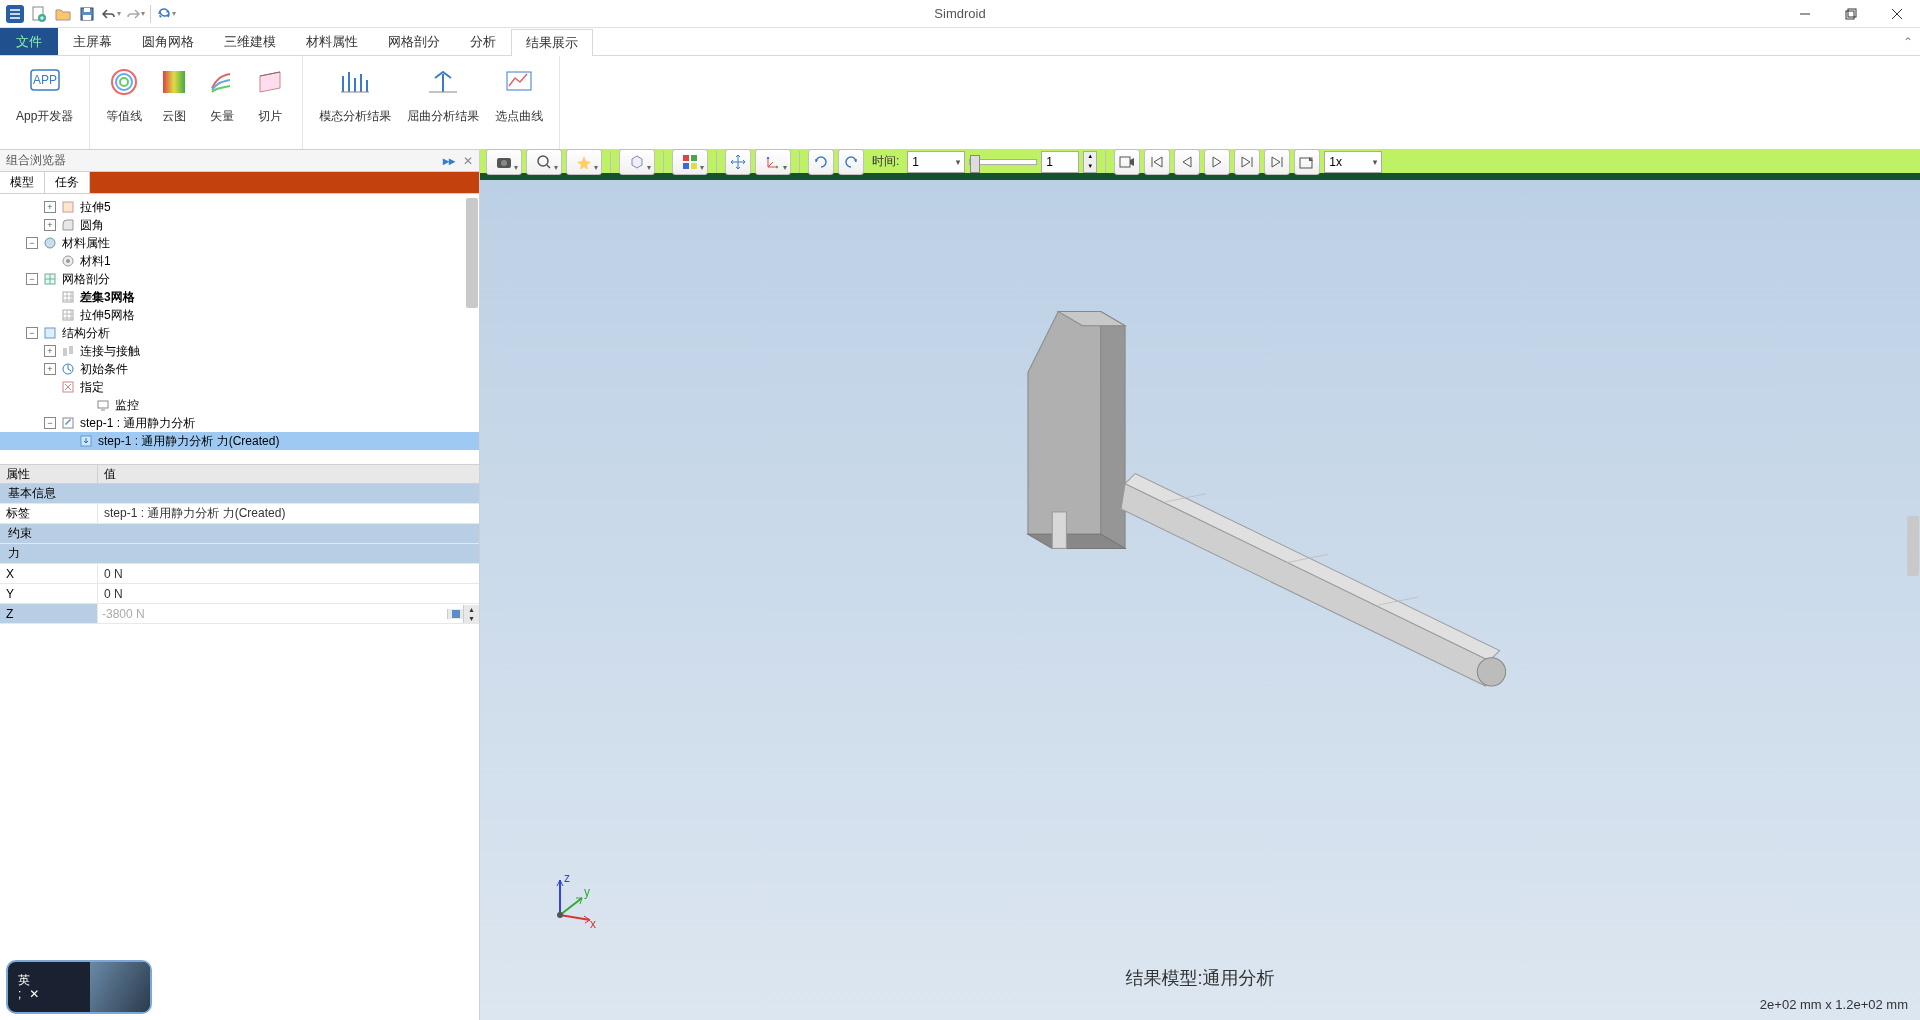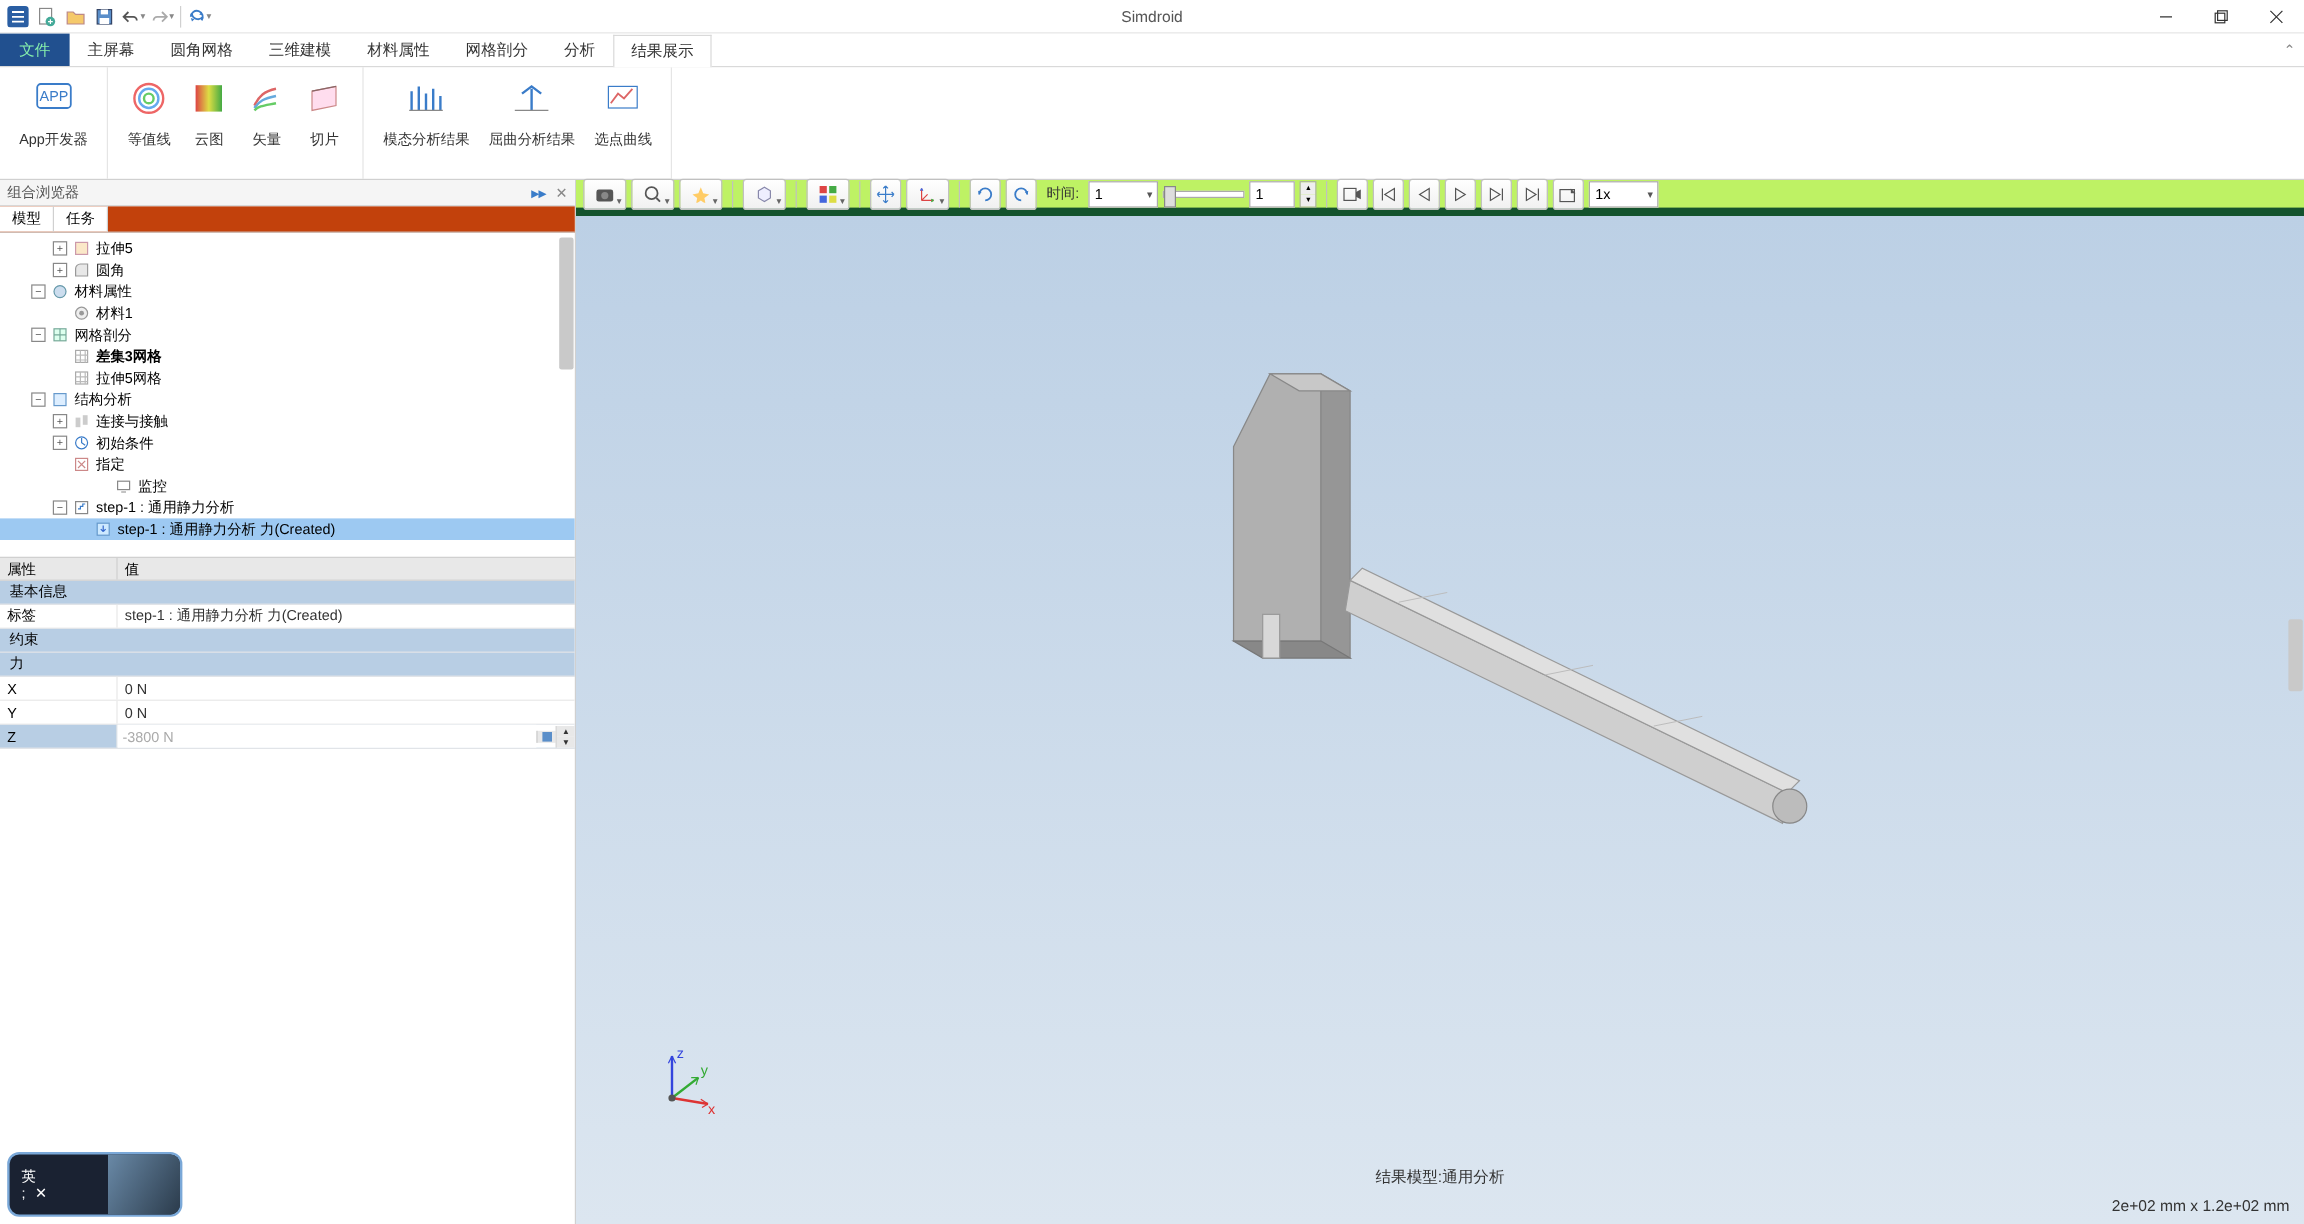--- a/index.html
+++ b/index.html
@@ -56,21 +56,21 @@
 .vp-btn.dd::after { content: "▾"; font-size: 8px; position: absolute; right: 3px; bottom: 2px; color: #666; }
 .vp-sep { width: 1px; height: 22px; background: #c0c0c0; margin: 0 4px; }
 .vp-lbl { color: #333; margin: 0 4px; }
 .vp-combo { width: 58px; height: 22px; border: 1px solid #aaa; background: #fff; display: flex; align-items: center; padding: 0 4px; position: relative; }
 .vp-combo::after { content: "▾"; position: absolute; right: 4px; font-size: 9px; color: #555; }
 .vp-slider { width: 68px; height: 6px; background: #fff; border: 1px solid #aaa; position: relative; }
 .vp-slider::after { content: ""; position: absolute; left: 0; top: -5px; width: 8px; height: 16px; background: #ddd; border: 1px solid #888; }
 .vp-numinp { width: 38px; height: 22px; border: 1px solid #aaa; display: flex; align-items: center; padding-left: 4px; background: #fff; }
 .canvas3d { flex: 1; background: linear-gradient(#bcd0e5, #dce6f0); position: relative; overflow: hidden; }
 .triad { position: absolute; left: 60px; bottom: 90px; width: 60px; height: 60px; }
-.model-caption { position: absolute; bottom: 30px; left: 50%; transform: translateX(-50%); color: #333; font-size: 13px; }
+.model-caption { position: absolute; bottom: 30px; left: 50%; transform: translateX(-50%); color: #333; font-size: 18px; }
 .dim-caption { position: absolute; bottom: 8px; right: 12px; color: #333; font-size: 13px; }
 .vp-scroll { position: absolute; right: 1px; top: 40%; width: 12px; height: 60px; background: #c9c9c9; border-radius: 2px; }
 .float-ime { position: absolute; left: 6px; bottom: 6px; width: 146px; height: 54px; background: #1a2232; border: 2px solid #7aa8d8; border-radius: 10px; overflow: hidden; display: flex; align-items: center; }
 .float-ime .txt { color: #fff; font-size: 20px; padding-left: 10px; display: flex; flex-direction: column; line-height: 1; }
 .float-ime .pic { width: 60px; height: 54px; background: linear-gradient(120deg,#6a8aa8,#2a3a4a); margin-left: auto; }
 svg { display: block; }
 </style>
 </head>
 <body>
 

